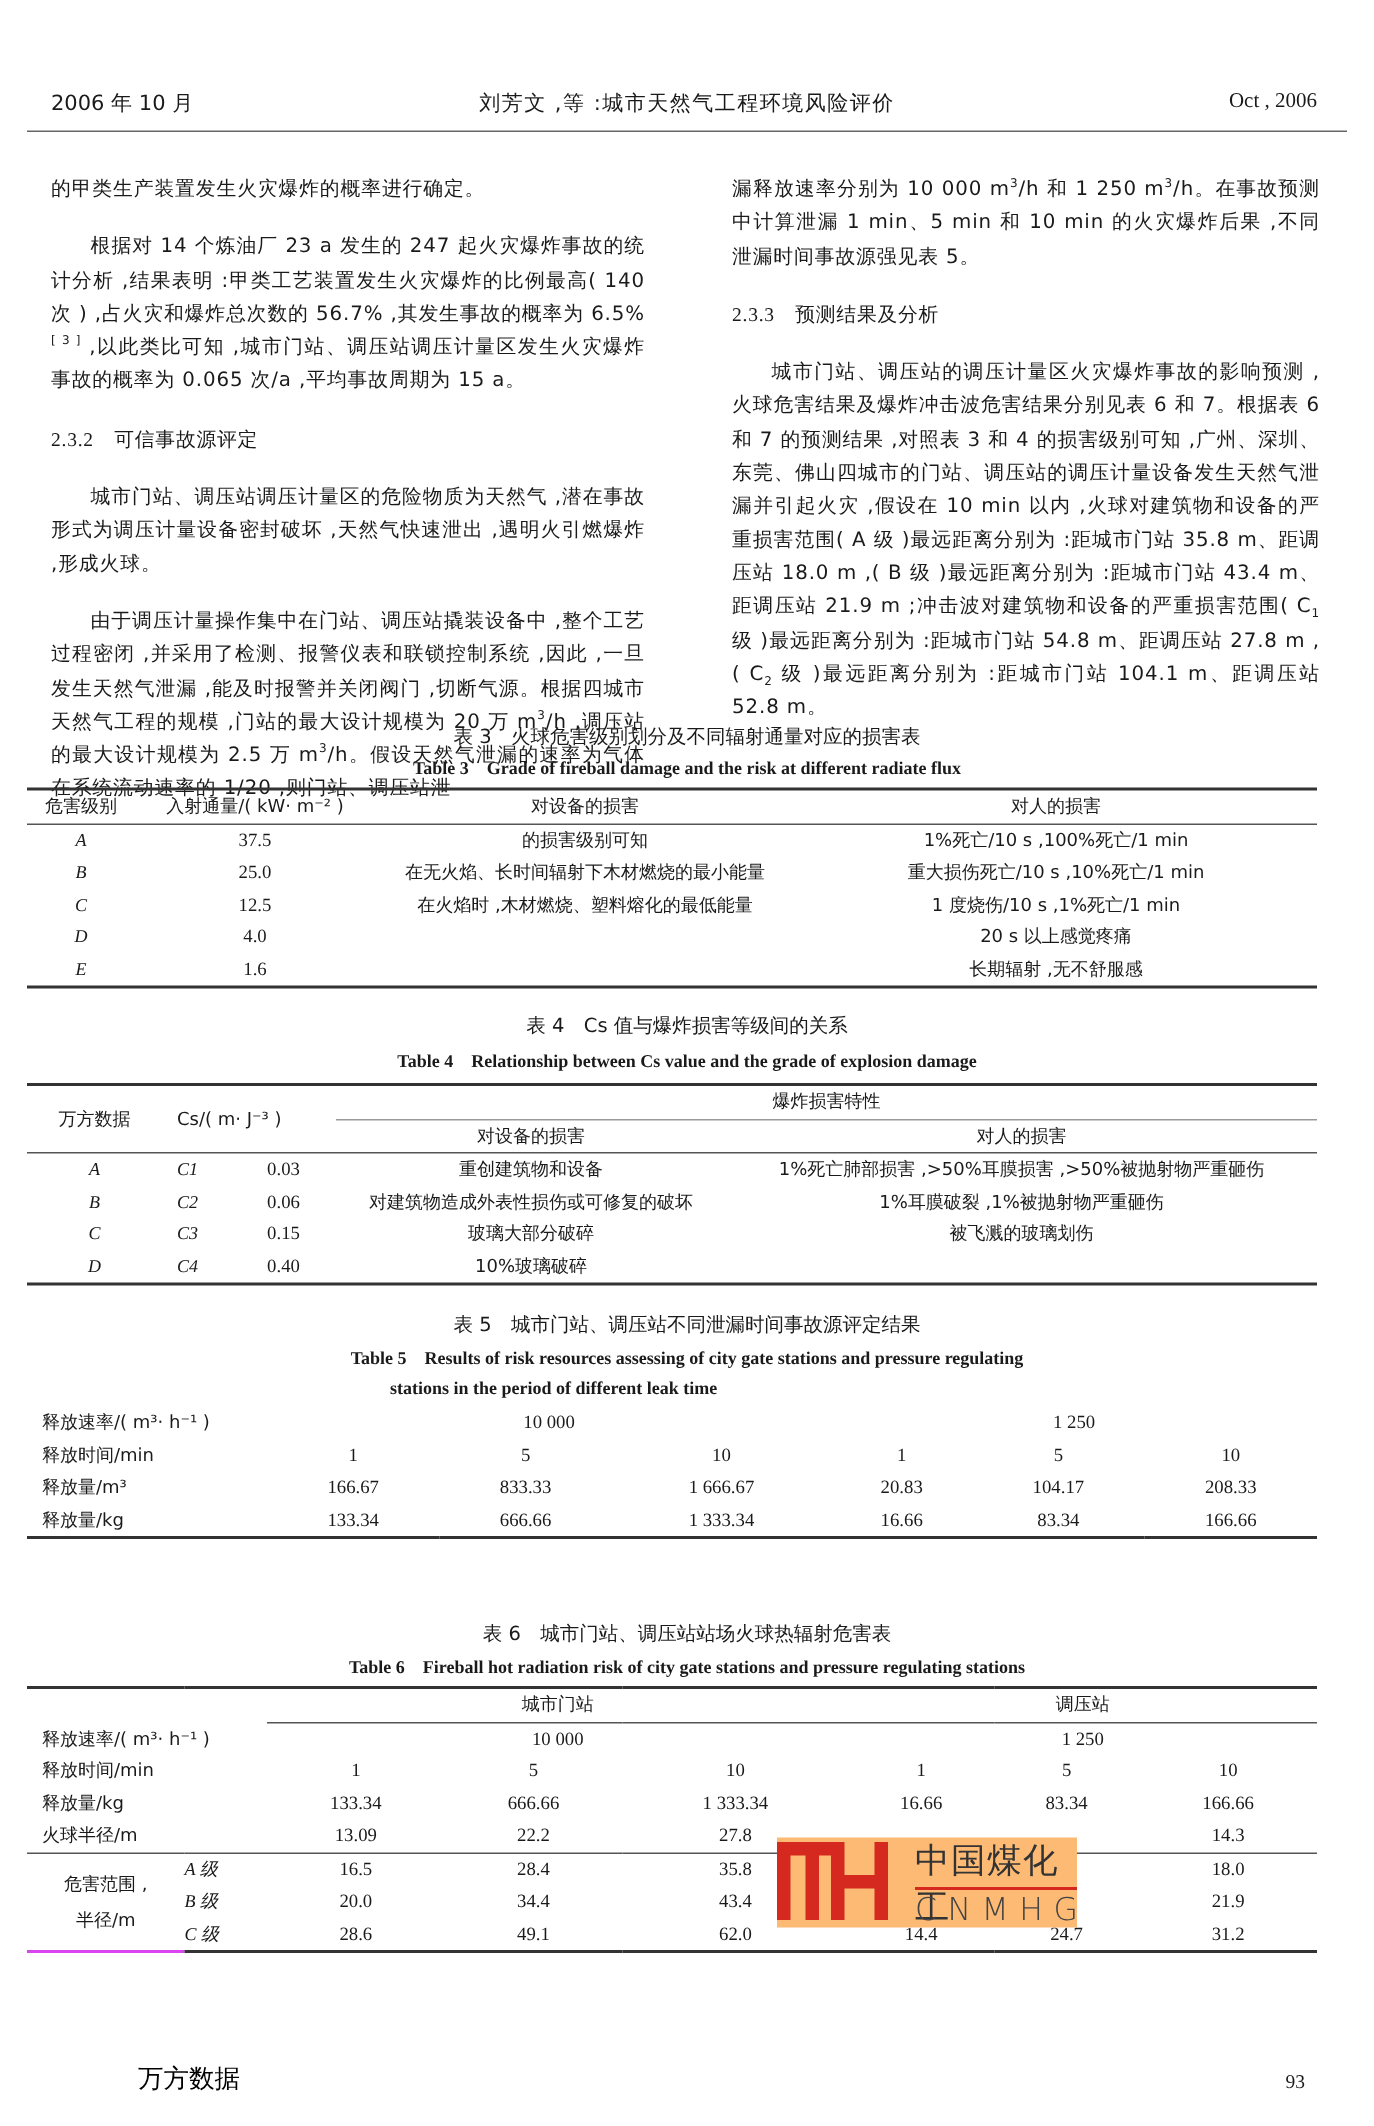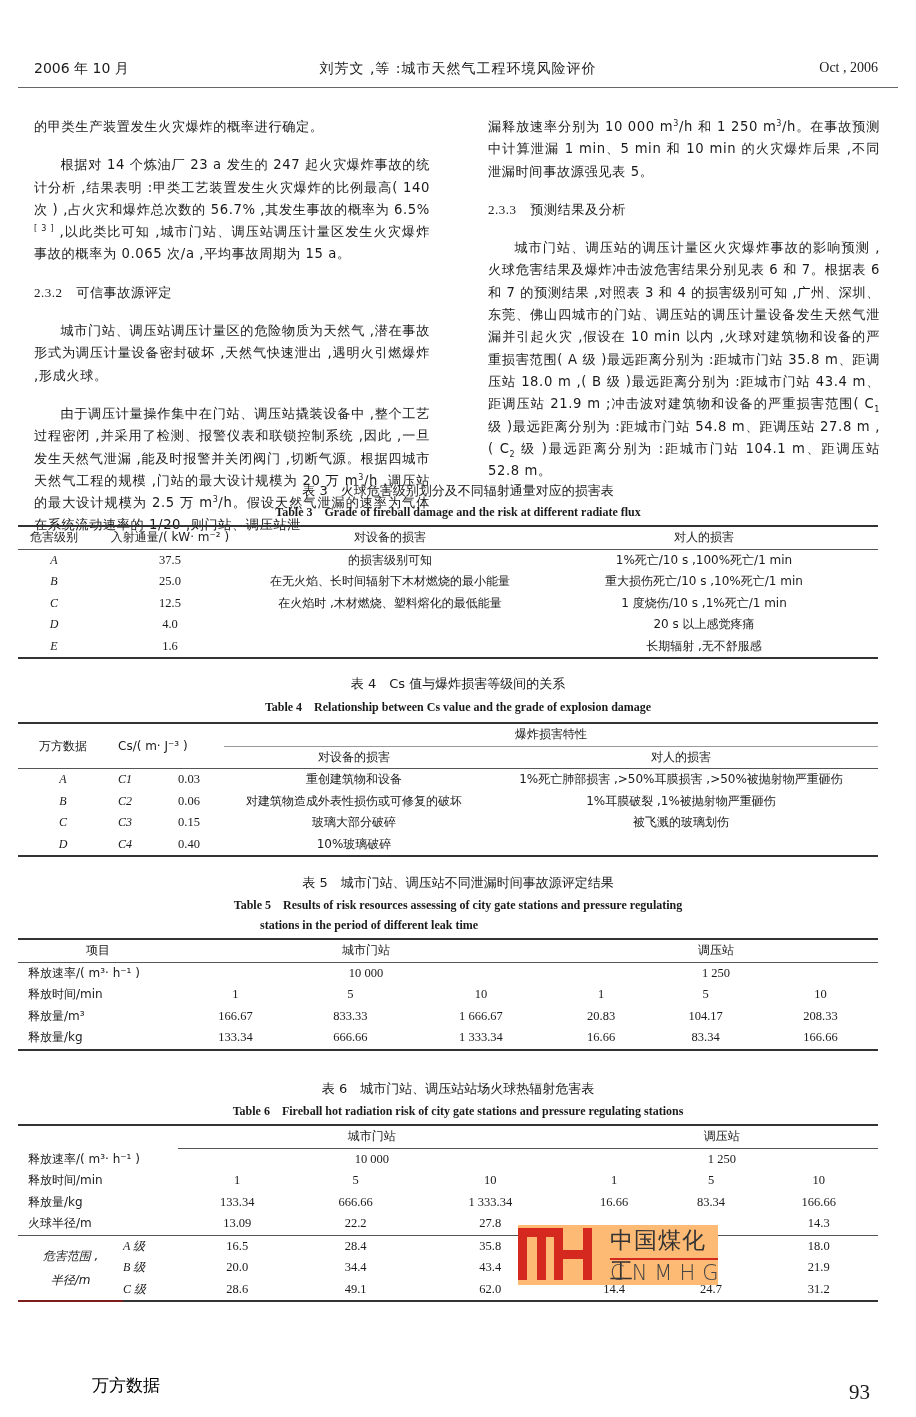--- a/index.html
+++ b/index.html
@@ -35,21 +35,21 @@
   .nm { font-family: "Liberation Serif", serif; font-size: 12.5px; }
   .lft { text-align: left !important; padding-left: 10px !important; }
 
   .logo { position: absolute; left: 518px; top: 1225px; width: 200px; height: 60px; background: #fdba74; }
   .logo .mh { position: absolute; left: 0; top: 3px; width: 78px; height: 52px; }
   .logo .cn { position: absolute; left: 92px; top: 0; font-size: 23px; color: #333; letter-spacing: 1px; }
   .logo .line { position: absolute; left: 92px; top: 33px; width: 108px; border-top: 2px solid #d5281f; }
   .logo .en { position: absolute; left: 92px; top: 36px; font-size: 21px; color: #444; letter-spacing: 7px; font-family: "DejaVu Sans", sans-serif; font-weight: 300; }
 
   .foot-l { position: absolute; left: 92px; top: 1374px; font-size: 17px; color: #000000; }
-  .foot-r { position: absolute; right: 46px; top: 1380px; font-size: 21px; font-family: "Liberation Serif", serif; }
+  .foot-r { position: absolute; right: 46px; top: 1380px; font-size: 13px; font-family: "Liberation Serif", serif; }
 </style>
 </head>
 <body>
 
 <div class="hdr">
   <span class="l">2006 年 10 月</span>
   <span class="c">刘芳文 ,等 :城市天然气工程环境风险评价</span>
   <span class="r serif">Oct , 2006</span>
 </div>
 <div class="hdr-rule"></div>
@@ -175,25 +175,20 @@
   <colgroup>
       <col style="width:160px">
       <col>
       <col>
       <col>
       <col>
       <col>
       <col>
     </colgroup>
   <tbody>
-      <tr class="top hline">
-    <td>项目</td>
-    <td colspan="3">城市门站</td>
-    <td colspan="3">调压站</td>
-  </tr>
   <tr>
     <td class="lft">释放速率/( m³· h⁻¹ )</td>
     <td colspan="3" class="nm">10 000</td>
     <td colspan="3" class="nm">1 250</td>
   </tr>
   <tr>
     <td class="lft">释放时间/min</td>
     <td class="nm">1</td>
     <td class="nm">5</td>
     <td class="nm">10</td>
@@ -267,21 +262,21 @@
   <tr class="hline">
     <td colspan="2" class="lft">火球半径/m</td>
     <td class="nm">13.09</td>
     <td class="nm">22.2</td>
     <td class="nm">27.8</td>
     <td class="nm"></td>
     <td class="nm"></td>
     <td class="nm">14.3</td>
   </tr>
   <tr>
-    <td rowspan="3" style="border-bottom:2px solid #7f1d1d; line-height:24px;font-style:italic;">
+    <td rowspan="3" style="border-bottom:2px solid #d946ef; line-height:24px;">
       <div>危害范围 ,</div>
       <div>半径/m</div>
     </td>
     <td class="it" style="text-align:left;">A 级</td>
     <td class="nm">16.5</td>
     <td class="nm">28.4</td>
     <td class="nm">35.8</td>
     <td class="nm"></td>
     <td class="nm"></td>
     <td class="nm">18.0</td>

